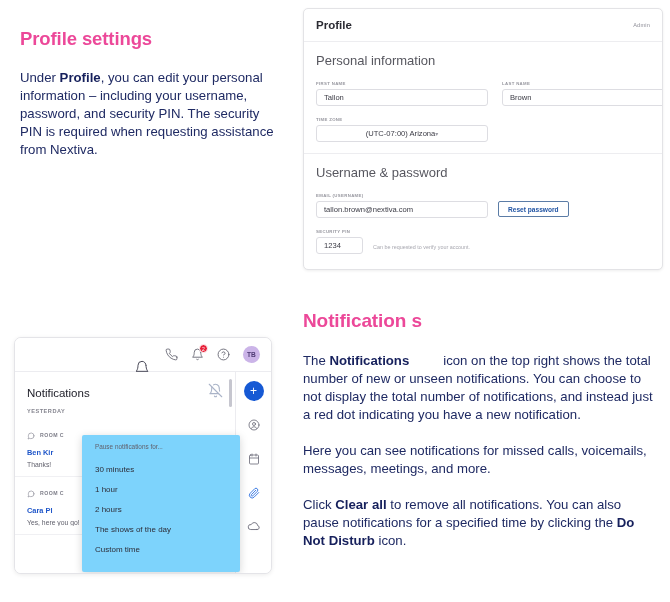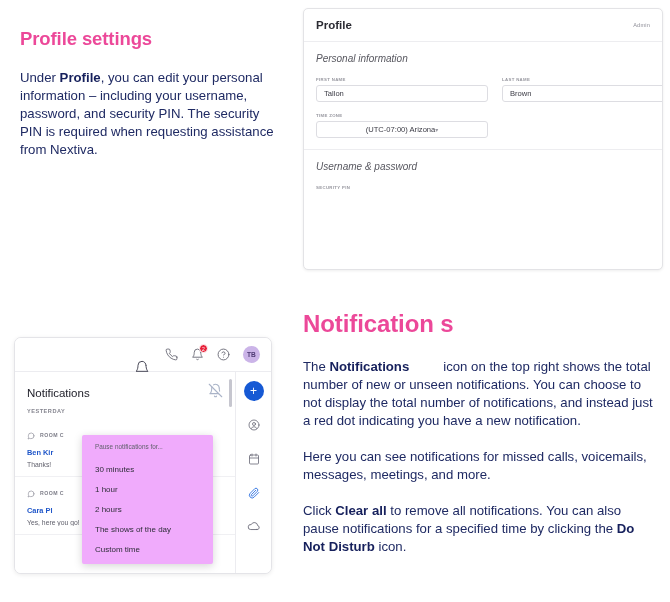--- a/index.html
+++ b/index.html
@@ -44,21 +44,21 @@
   .pp-head {
     height: 33px; border-bottom: 1px solid #ededf0;
     display: flex; align-items: center; justify-content: space-between;
     padding: 0 12px;
   }
   .pp-title { font-size: 11.5px; font-weight: bold; color: #2b2b33; }
   .pp-admin { font-size: 5.6px; color: #8d8d97; letter-spacing: .2px; }
 
   .pp-body { padding: 11px 12px 0 12px; }
   .pp-section-title {
-    font-size: 10px; color: #57575f; margin-bottom: 13px; font-style: italic;
+    font-size: 13px; color: #57575f; margin-bottom: 13px;
   }
   .pp-row { display: flex; gap: 14px; }
   .pp-field { margin-bottom: 11px; }
   .pp-field.half { width: 172px; }
   .pp-label {
     font-size: 4.3px; color: #97979f; letter-spacing: .35px;
     text-transform: uppercase; margin-bottom: 3px; font-weight: bold;
   }
   .pp-input {
     height: 17px; border: 1px solid #dddde2; border-radius: 3px;
@@ -153,24 +153,24 @@
     font-size: 6.8px; color: #5f5f6b; white-space: nowrap; overflow: hidden;
   }
   .na-scroll {
     position: absolute; right: 3px; top: 7px;
     width: 3.5px; height: 28px; border-radius: 2px; background: #c6c6cf;
   }
 
   
   .na-dropdown {
     position: absolute; left: 67px; top: 63px;
-    width: 131px; background: #f0abfc;
+    width: 158px; background: #7dd3fc;
     border-radius: 2px;
     box-shadow: 0 2px 9px rgba(0,0,0,0.17);
-    padding: 8px 0 5px 0;
+    padding: 8px 0 13px 0;
     z-index: 5;
   }
   .na-dd-head {
     font-size: 6.4px; color: #61616d; padding: 0 13px 9px 13px;
   }
   .na-dd-item {
     font-size: 8px; color: #2d2d38; padding: 5.5px 13px;
   }
 
   .na-rail {
@@ -184,21 +184,21 @@
     display: flex; align-items: center; justify-content: center;
     font-size: 12px; line-height: 1;
   }
   .na-rail-ic { color: #70707d; }
   .na-rail-ic.active { color: #2b6fe0; }
 
   
   #notif-text {
     position: absolute; left: 303px; top: 310px; width: 352px;
   }
-  #notif-text .doc-h { font-size: 24px; margin: 0 0 20px 0; }
+  #notif-text .doc-h { font-size: 19px; margin: 0 0 20px 0; }
   #notif-text .doc-p { margin: 0 0 18px 0; }
   #notif-text .doc-p:last-child { margin-bottom: 0; }
   .gap-word { display: inline-block; width: 34px; }
 </style>
 </head>
 <body>
 
 <div class="page">
 
   <div id="profile-text">
@@ -230,23 +230,34 @@
         <div class="pp-input wide pp-select">
           <span>(UTC-07:00) Arizona</span>
           <span class="pp-chev">▾</span>
         </div>
       </div>
 
       <div class="pp-divider"></div>
 
       <div class="pp-section-title">Username &amp; password</div>
 
+      <div class="pp-inline">
+        <div class="pp-field">
+          <div class="pp-label">EMAIL (USERNAME)</div>
+          <div class="pp-input wide">tallon.brown@nextiva.com</div>
+        </div>
+        <div class="pp-btn" style="margin-bottom:12px">Reset password</div>
+      </div>
 
       <div class="pp-field">
         <div class="pp-label">SECURITY PIN</div>
+        <div class="pp-inline">
+          <div class="pp-input pin">1234</div>
+          <div class="pp-hint">Can be requested to verify your account.</div>
+        </div>
       </div>
     </div>
   </div>
 
   <div id="notif-app">
 
     <div class="na-topbar">
       <span class="na-ic">
         <svg width="13" height="13" viewBox="0 0 24 24" fill="none" stroke="currentColor" stroke-width="1.7" stroke-linecap="round" stroke-linejoin="round">
             <path d="M22 16.9v3a2 2 0 0 1-2.2 2 19.8 19.8 0 0 1-8.6-3.1 19.5 19.5 0 0 1-6-6A19.8 19.8 0 0 1 2.1 4.2 2 2 0 0 1 4.1 2h3a2 2 0 0 1 2 1.7c.1 1 .3 1.9.6 2.8a2 2 0 0 1-.5 2.1L8.1 9.8a16 16 0 0 0 6 6l1.2-1.1a2 2 0 0 1 2.1-.5c.9.3 1.8.5 2.8.6a2 2 0 0 1 1.8 2.1z"></path>

